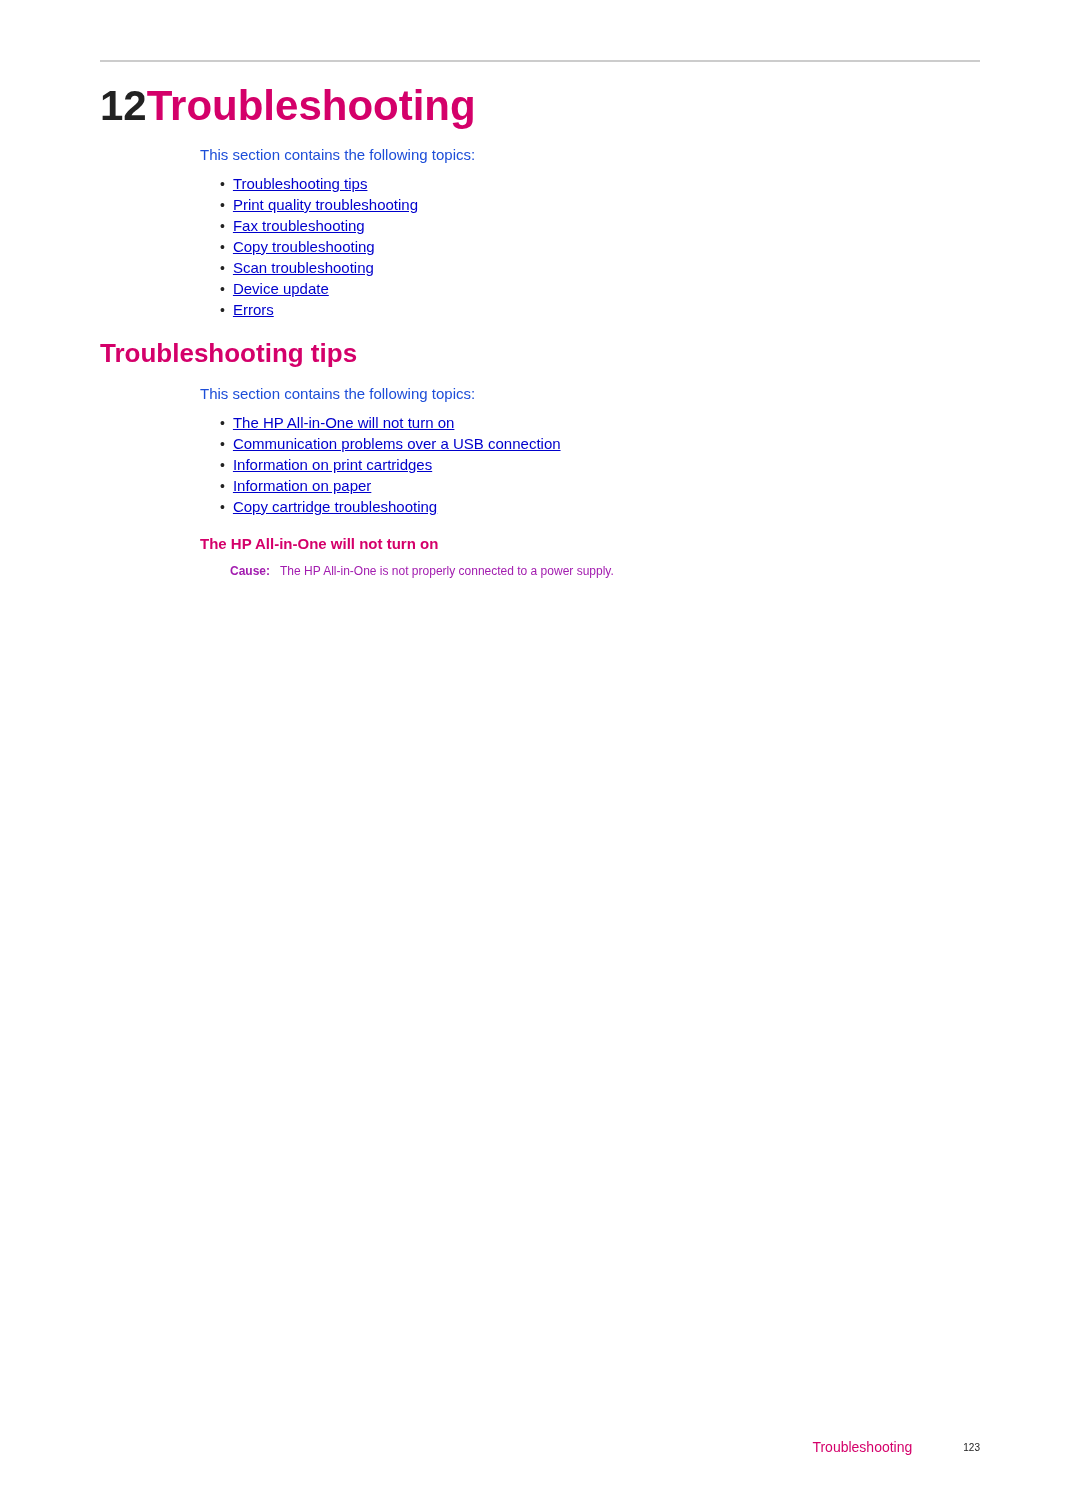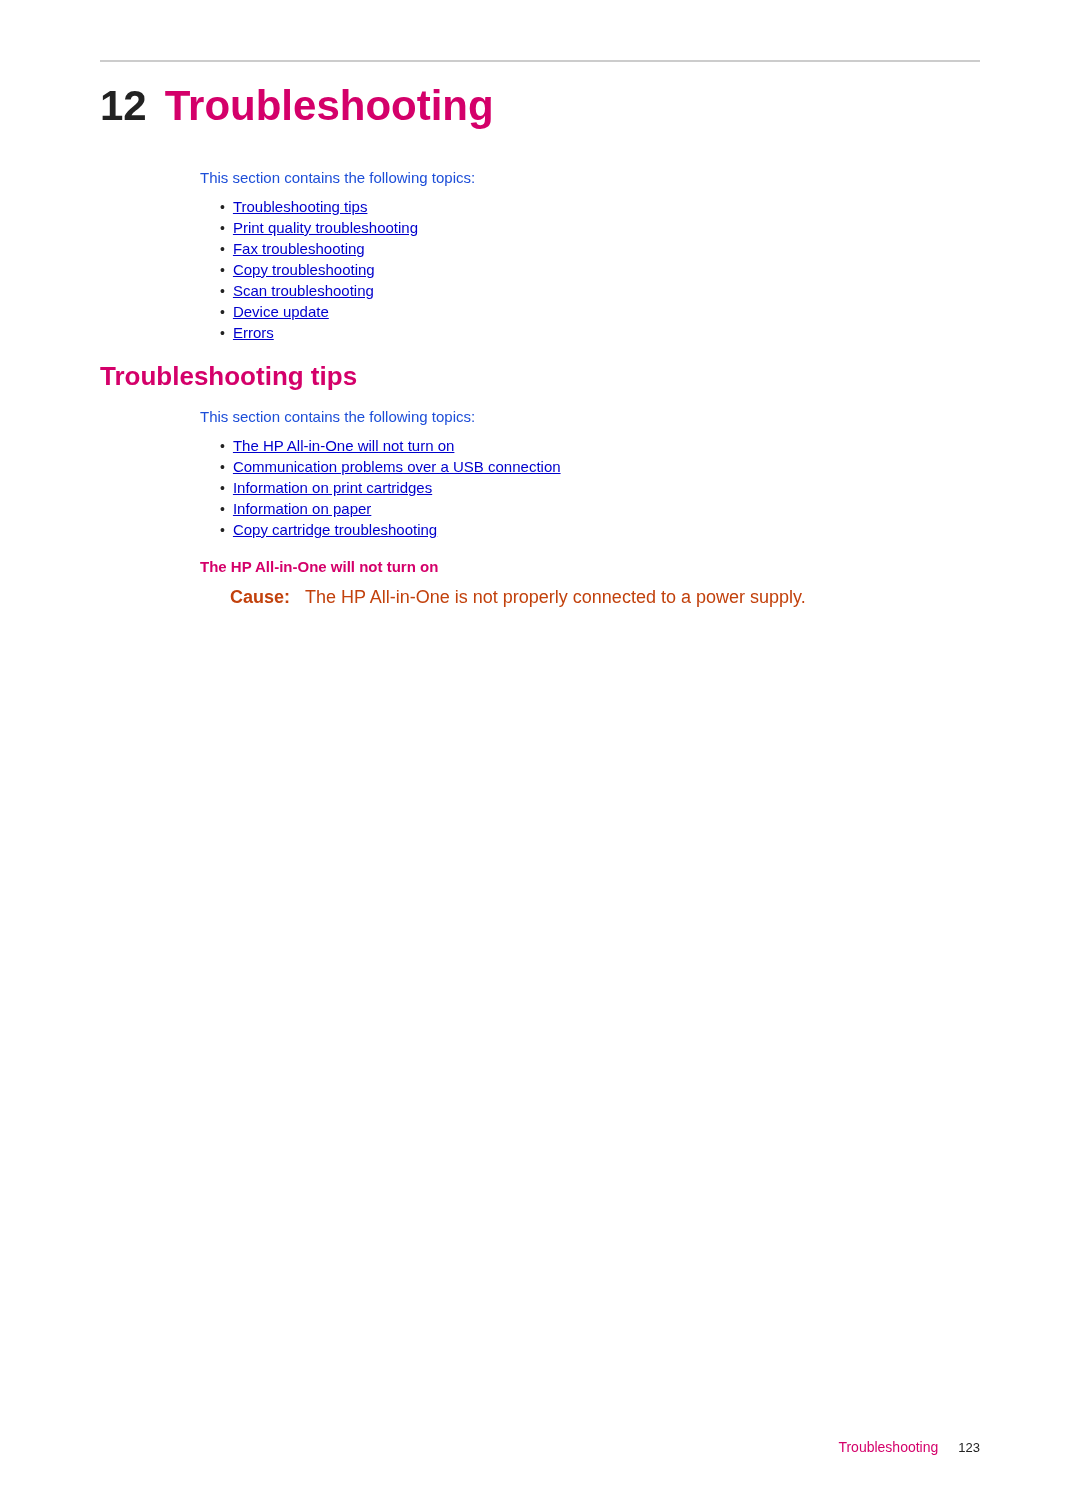--- a/index.html
+++ b/index.html
@@ -26,24 +26,23 @@
     .top-rule {
       border: none;
       border-top: 2px solid #cccccc;
       margin-bottom: 20px;
     }
 
     .chapter-title {
       font-size: 42px;
       font-weight: bold;
       color: #222222;
-      margin-bottom: 39px;
+      margin-bottom: 16px;
       display: flex;
       align-items: baseline;
-      gap: 18px;
     }
 
     .chapter-number {
       font-size: 42px;
       font-weight: bold;
       color: #222222;
     }
 
     .chapter-name {
       font-size: 42px;
@@ -99,22 +98,22 @@
       font-weight: bold;
       color: #d4006a;
       margin-left: 100px;
       margin-bottom: 12px;
       margin-top: 20px;
     }
 
     .cause-text {
       margin-left: 130px;
       margin-bottom: 12px;
-      font-size: 18px;
-      color: #c2410c;
+      font-size: 12px;
+      color: #a21caf;
     }
 
     .cause-text strong {
       font-weight: bold;
     }
 
     .footer {
       position: absolute;
       bottom: 40px;
       right: 100px;
@@ -123,21 +122,22 @@
       gap: 20px;
     }
 
     .footer-label {
       color: #d4006a;
       font-size: 14px;
     }
 
     .footer-page {
       color: #222;
-      font-size: 13px;
+      font-size: 10px;
+      margin-left: 31px;
     }
   </style>
 </head>
 <body>
 
 <div class="page-container">
   <hr class="top-rule">
 
   <div class="chapter-title">
     <span class="chapter-number">12</span>

